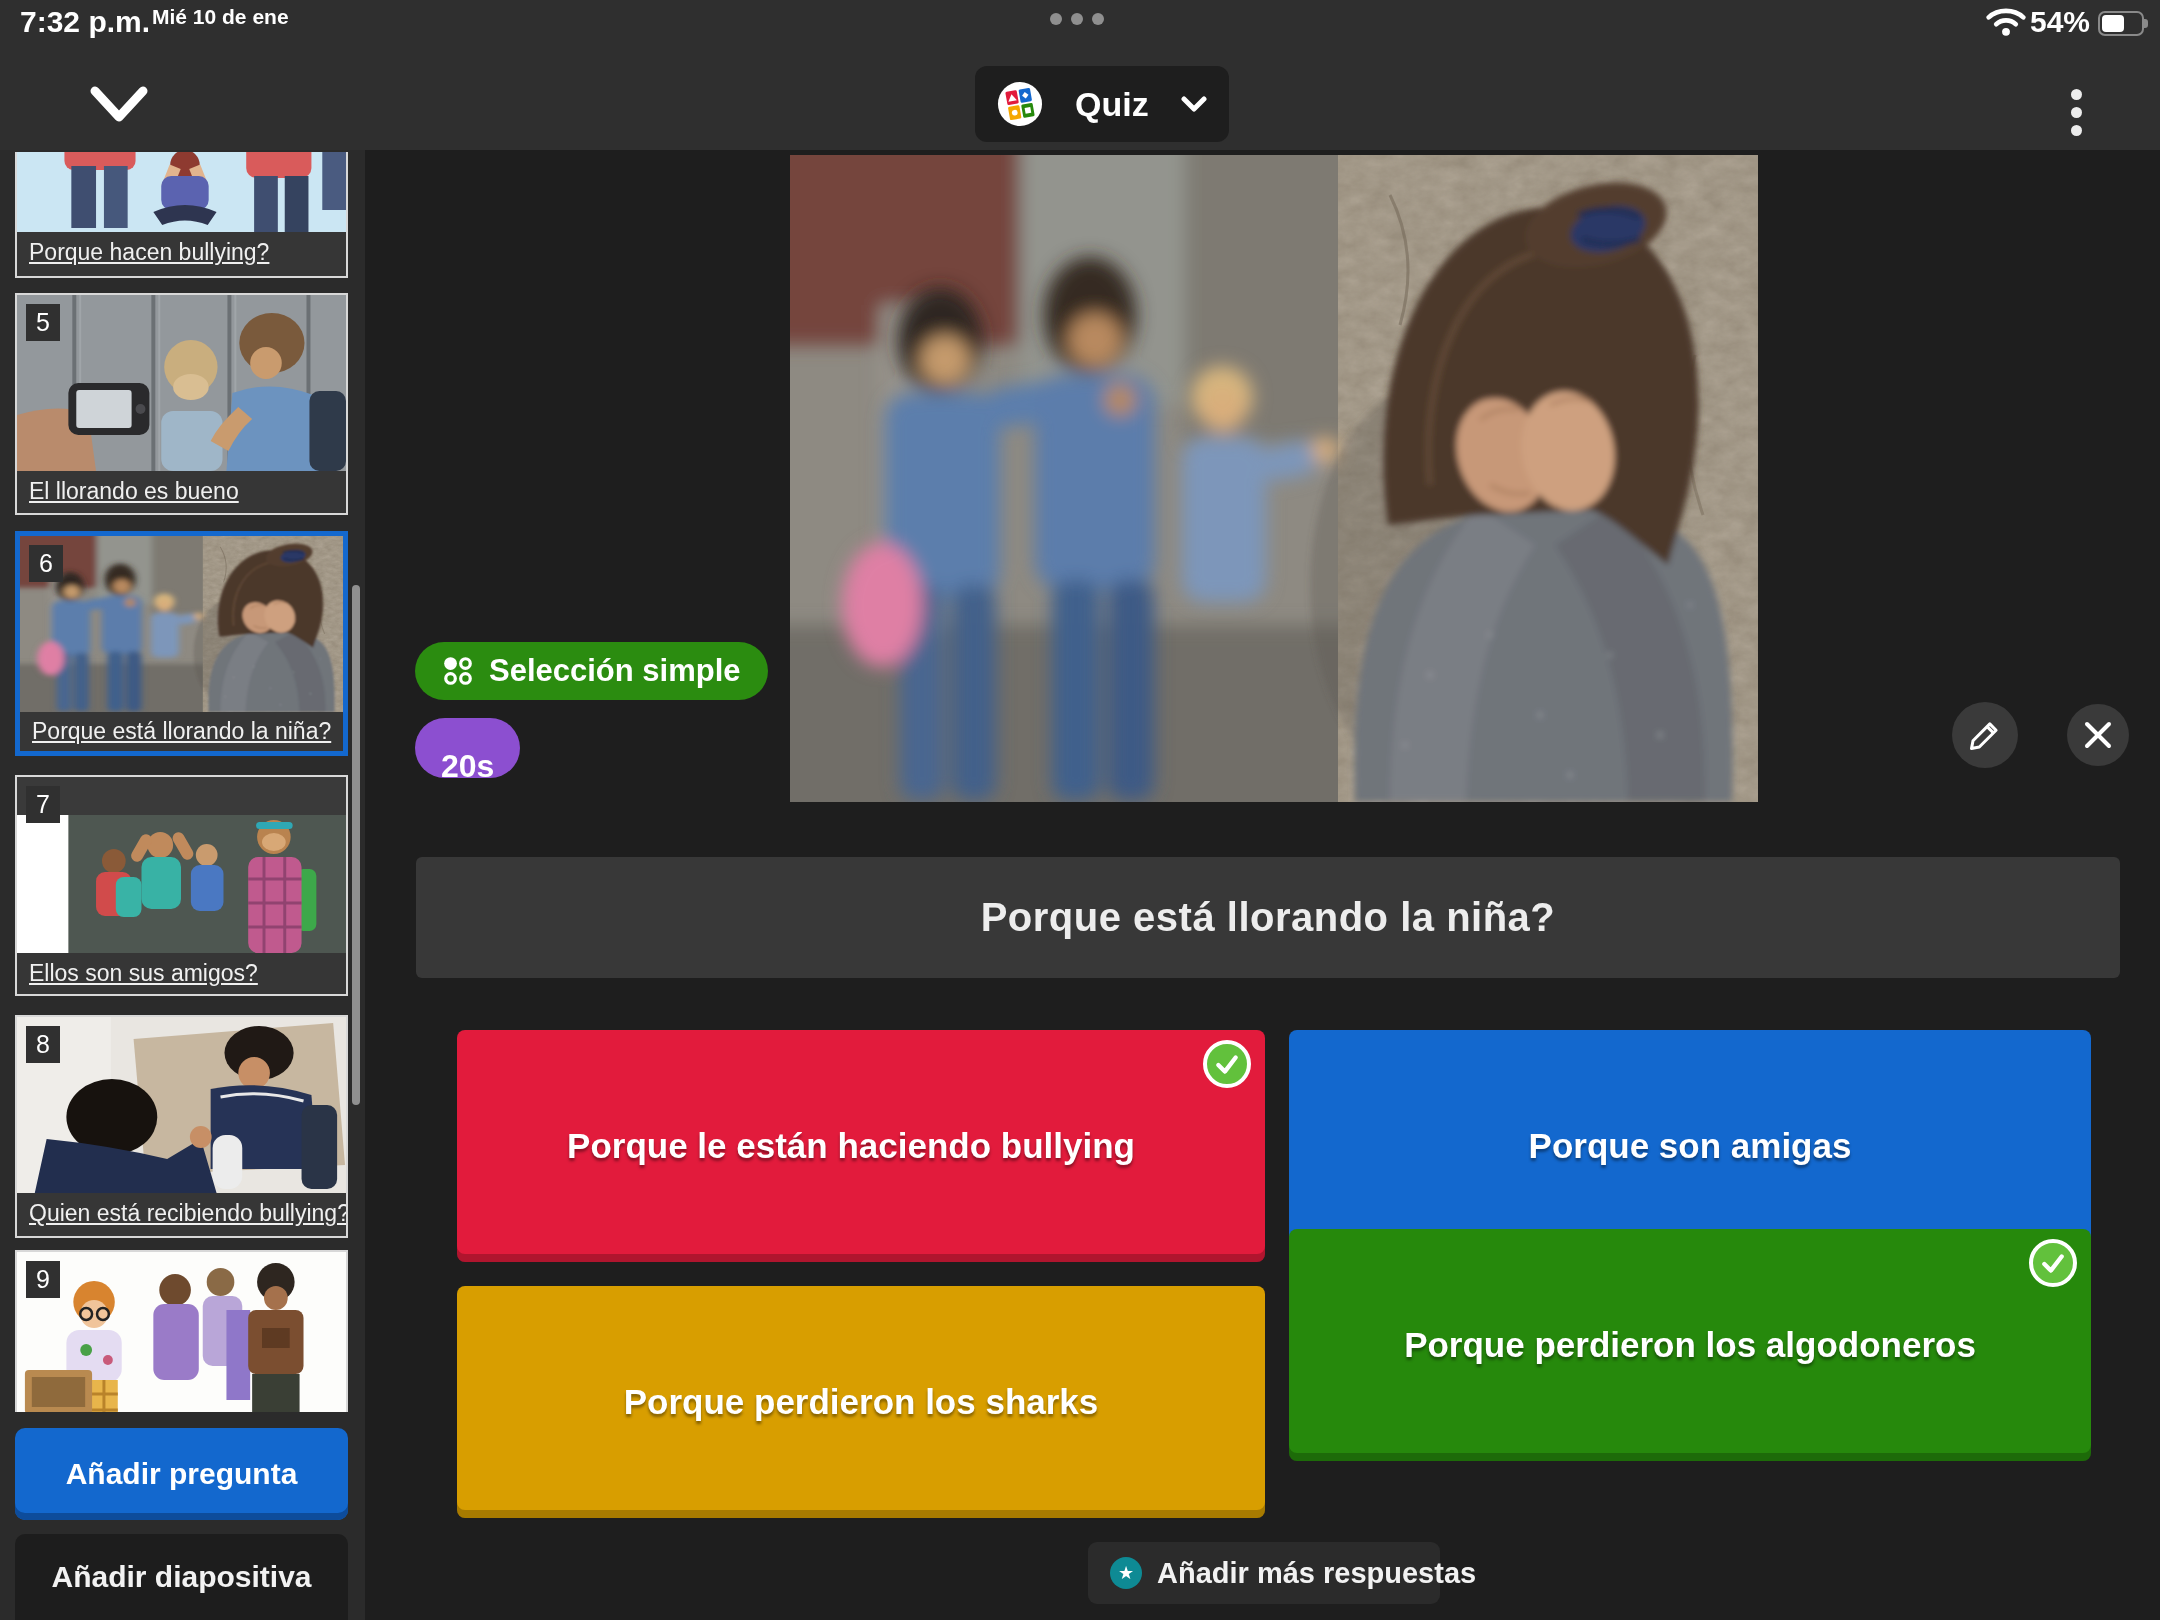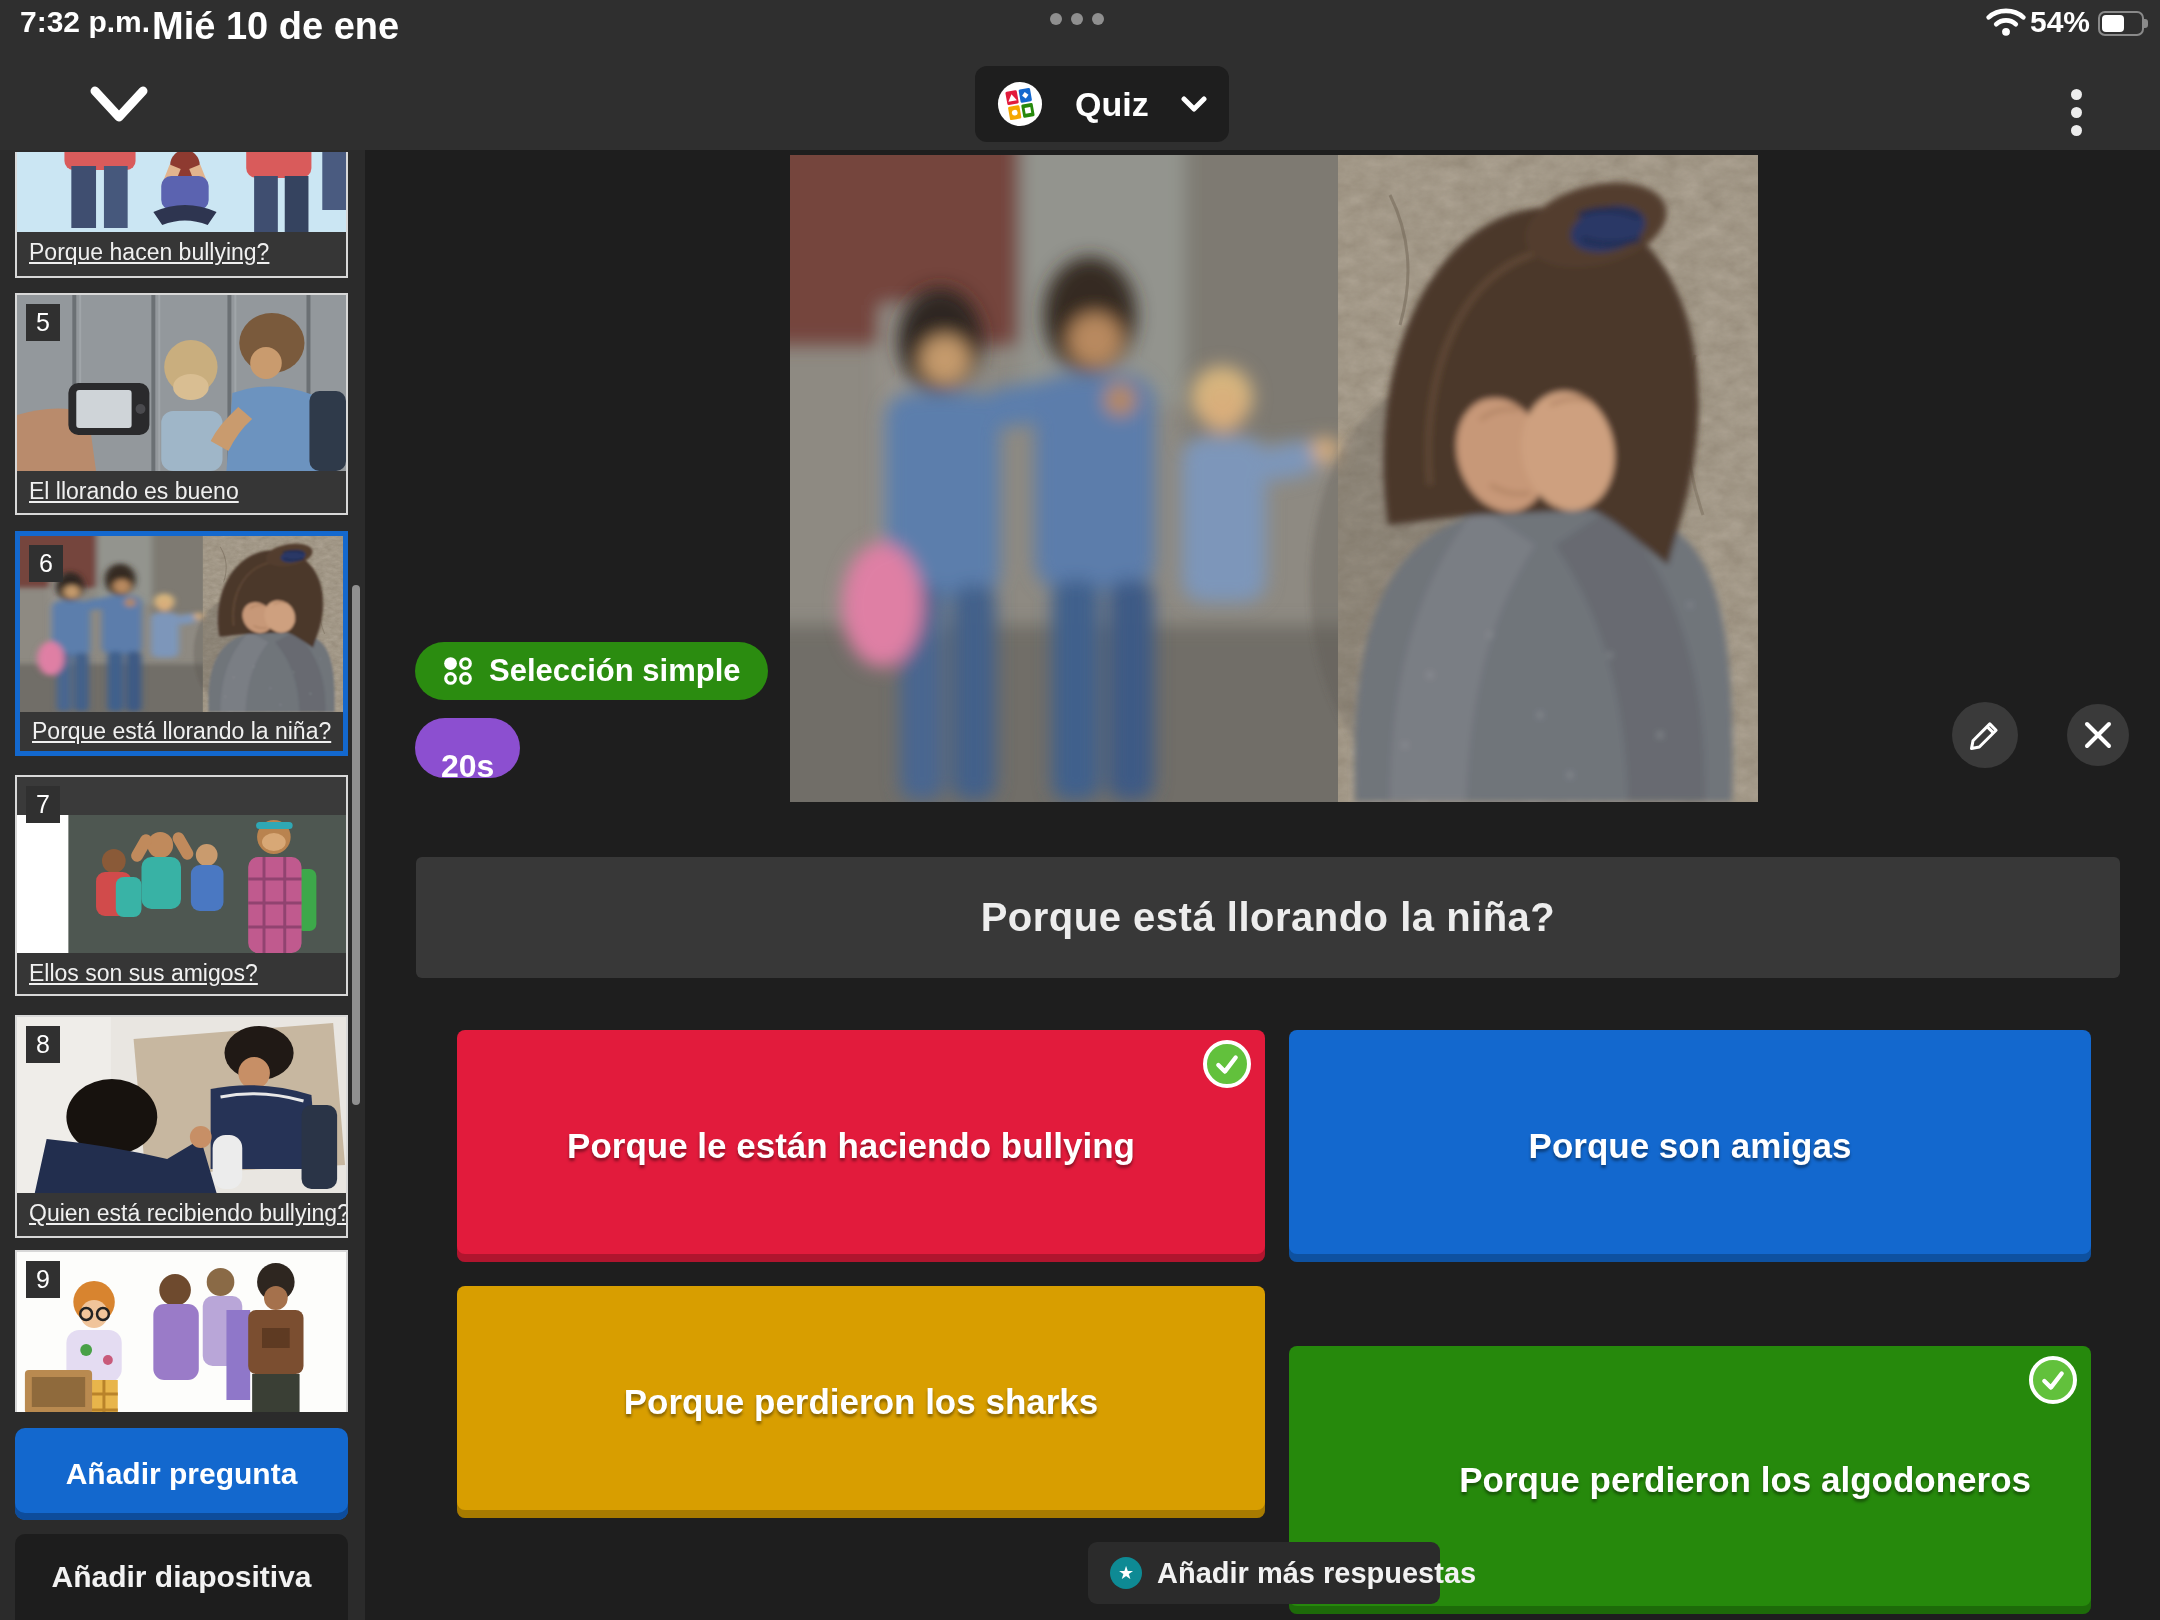--- a/index.html
+++ b/index.html
@@ -3,21 +3,21 @@
 <meta charset="utf-8">
 <style>
   * { margin:0; padding:0; box-sizing:border-box; }
   html,body { width:2160px; height:1620px; background:#1E1E1E; overflow:hidden;
               font-family:"Liberation Sans", sans-serif; }
   .screen { position:relative; width:2160px; height:1620px; background:#1E1E1E; }
 
   
   .top-chrome { position:absolute; left:0; top:0; width:2160px; height:150px; background:#2F2F2F; z-index:5; }
   .sb-time   { position:absolute; left:20px;  top:5px;  color:#fff; font-size:30px; font-weight:700; }
-  .sb-date   { position:absolute; left:152px; top:5px;  color:#fff; font-size:38px; font-weight:700; }
+  .sb-date   { position:absolute; left:152px; top:5px;  color:#fff; font-size:21px; font-weight:700; }
   .sb-dots   { position:absolute; left:1050px; top:13px; display:flex; gap:9px; }
   .sb-dots i { width:12px; height:12px; border-radius:50%; background:#8F8F8F; }
   .sb-wifi   { position:absolute; left:1986px; top:7px; }
   .sb-batt-pct { position:absolute; left:2030px; top:5px; color:#fff; font-size:30px; font-weight:700; }
   .sb-batt { position:absolute; left:2098px; top:11px; width:46px; height:25px;
              border:2px solid #8A8A8A; border-radius:7px; }
   .sb-batt .fill { position:absolute; left:2px; top:2px; width:22px; height:17px; border-radius:4px; background:#fff; }
   .sb-batt .tip  { position:absolute; right:-6px; top:6px; width:4px; height:9px; background:#8A8A8A; border-radius:0 3px 3px 0; }
 
   .collapse-btn { position:absolute; left:84px; top:78px; width:70px; height:56px; background:none; border:none; cursor:pointer; }
@@ -69,21 +69,21 @@
   .question-bar { position:absolute; left:51px; top:707px; width:1704px; height:121px; background:#383838;
                   border-radius:6px; display:flex; align-items:center; justify-content:center; cursor:text; }
   .question-bar .q-text { color:#EDEDED; font-size:40px; font-weight:600; letter-spacing:0.5px; }
 
   .answer { position:absolute; border-radius:8px; display:flex; align-items:center; justify-content:center;
             color:#fff; font-size:35px; font-weight:700; text-align:center; padding:0 60px; cursor:pointer;
             text-shadow:0 3px 3px rgba(0,0,0,0.4); box-shadow: inset 0 -8px 0 rgba(0,0,0,0.22); }
   .answer.red    { left:92px;  top:880px;  width:808px; height:232px; background:#E21B3C;padding-left:40px; }
   .answer.blue   { left:924px; top:880px;  width:802px; height:232px; background:#1368CE; }
   .answer.yellow { left:92px;  top:1136px; width:808px; height:232px; background:#D89E00; }
-  .answer.green  { left:924px; top:1196px; width:802px; height:268px; background:#26890C;justify-content:flex-end; }
+  .answer.green  { left:924px; top:1079px; width:802px; height:232px; background:#26890C; }
   .correct-badge { position:absolute; top:10px; right:14px; width:48px; height:48px; border-radius:50%;
                    background:#62C13C; border:4px solid #fff; display:flex; align-items:center;
                    justify-content:center; cursor:pointer; }
 
   .add-answers-btn { position:absolute; left:723px; top:1392px; width:352px; height:62px; background:#2B2B2B;
                      border:none; border-radius:9px; display:flex; align-items:center; gap:15px; padding:0 22px;
                      cursor:pointer; font-family:inherit; }
   .add-answers-btn .star-circle { width:32px; height:32px; border-radius:50%; background:#0E8A94; color:#fff;
                                   font-size:18px; display:flex; align-items:center; justify-content:center; flex:0 0 auto; }
   .add-answers-btn .label { color:#F2F2F2; font-size:29px; font-weight:700; white-space:nowrap; }

